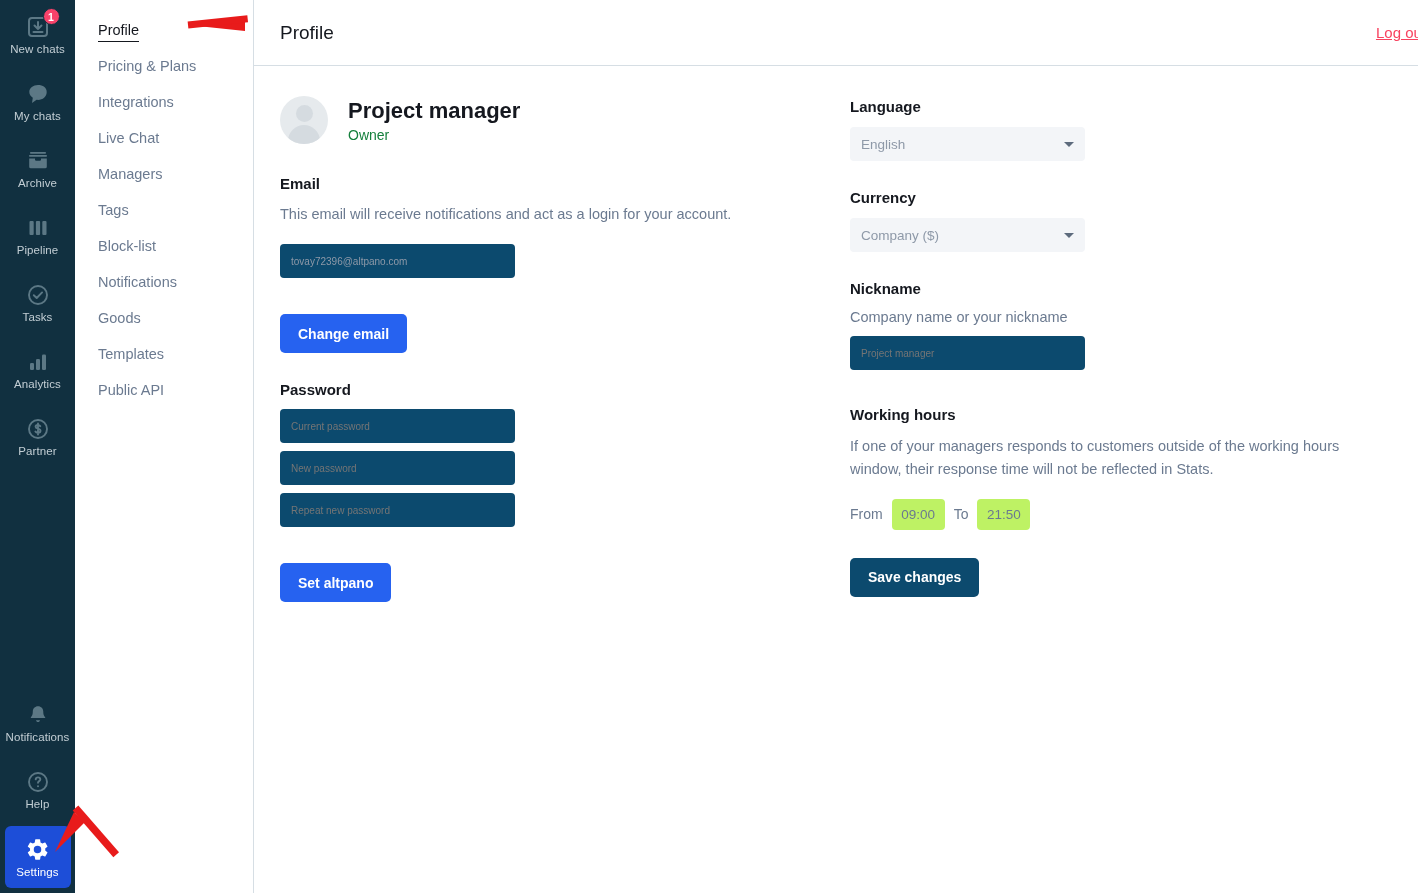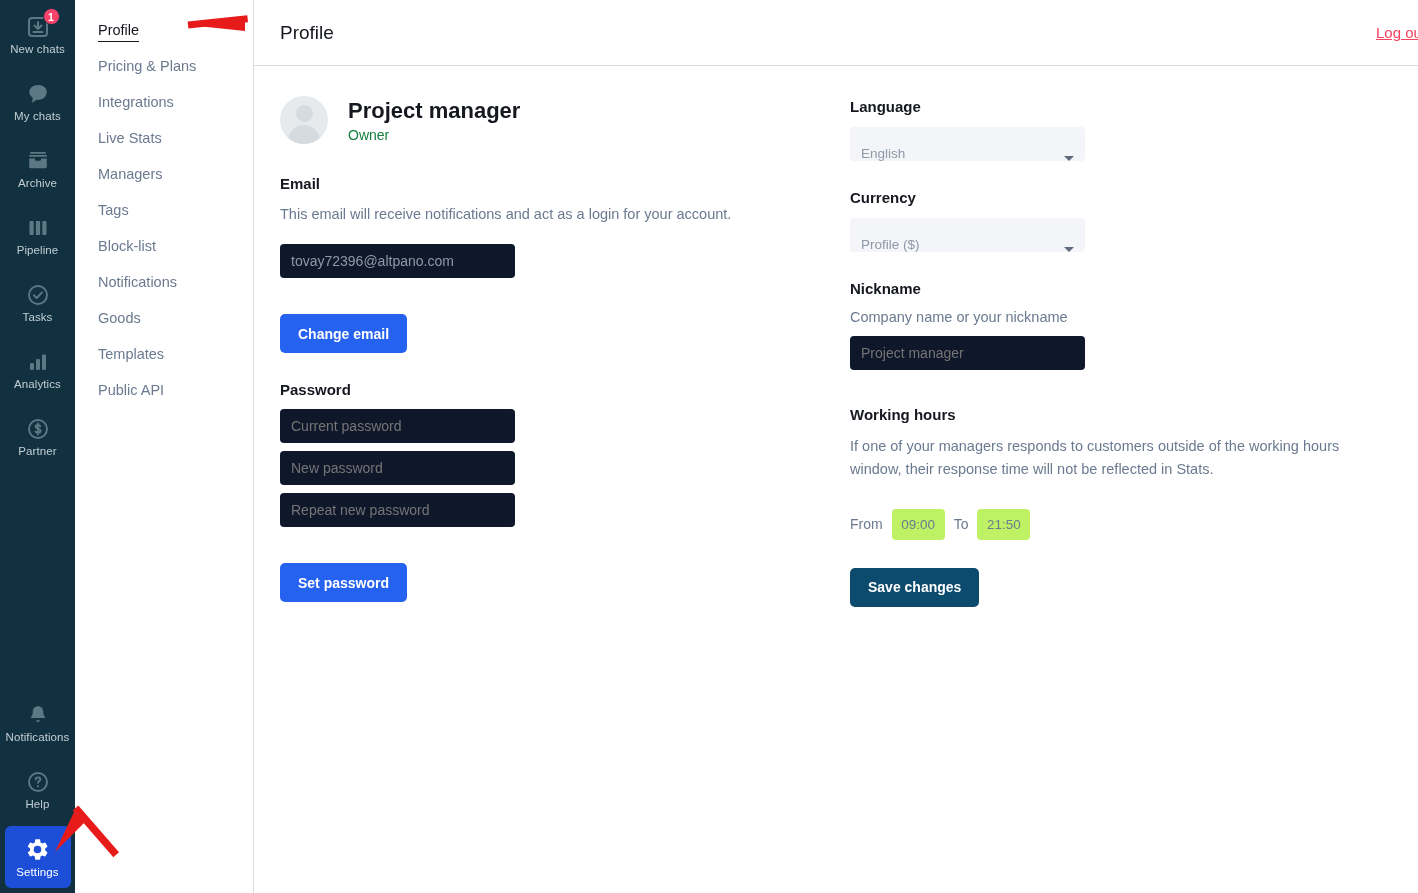--- a/index.html
+++ b/index.html
@@ -108,24 +108,24 @@
     background: #d5dbe0; left: 8px; top: 29px;
   }
   .pname { font-size: 22px; font-weight: bold; color: #15181f; line-height: 1.25; }
   .prole { font-size: 14px; color: #15803d; margin-top: 3px; }
 
   .sec-title { font-size: 15px; font-weight: bold; color: #15181f; margin-bottom: 11px; }
   .sec-desc { font-size: 14.5px; color: #6b7a90; line-height: 1.55; margin-bottom: 19px; }
 
   .field {
     width: 235px; height: 34px;
-    background: #0f172a;
+    background: #0c4a6e;
     border: none; border-radius: 4px;
     padding: 0 11px;
-    font-size: 14px; color: #8e99a8;
+    font-size: 10px; color: #8e99a8;
     font-family: "Liberation Sans", sans-serif;
     display: flex; align-items: center;
     margin-bottom: 8px;
   }
 
   .btn {
     border: none; border-radius: 5px;
     color: #ffffff; font-size: 14px; font-weight: bold;
     font-family: "Liberation Sans", sans-serif;
     padding: 0 18px; height: 39px;
@@ -134,34 +134,34 @@
   .btn-primary { background: #2662f0; }
   .btn-muted { background: #0c4a6e; }
 
   .gap-28 { height: 28px; }
 
   
   .rlabel { font-size: 15px; font-weight: bold; color: #15181f; margin-bottom: 12px; }
   .select {
     width: 235px; height: 34px;
     background: #f3f5f8; border-radius: 4px;
-    display: flex; align-items: flex-end; justify-content: space-between;
+    display: flex; align-items: center; justify-content: space-between;
     padding: 0 11px;
     font-size: 13.5px; color: #8e99a8;
     cursor: pointer;
     gap: 40px;
   }
   .caret {
     width: 0; height: 0;
     border-left: 5px solid transparent;
     border-right: 5px solid transparent;
     border-top: 5px solid #5d6b7d;
   }
   .rsub { font-size: 14.5px; color: #6b7a90; margin-bottom: 11px; }
-  .wh-desc { font-size: 14.5px; color: #6b7a90; line-height: 1.62; margin-bottom: 27px; width: 525px; }
+  .wh-desc { font-size: 14.5px; color: #6b7a90; line-height: 1.62; margin-bottom: 17px; width: 525px; }
   .wh-row { display: flex; align-items: center; gap: 9px; }
   .wh-text { font-size: 14px; color: #6b7a90; }
   .wh-input {
     width: 53px; height: 31px;
     background: #bef264; border-radius: 4px;
     display: flex; align-items: center; justify-content: center;
     font-size: 13.5px; color: #6b7a90;
     cursor: pointer;
   }
 
@@ -287,21 +287,21 @@
     <div class="submenu-item active">
       <span class="sm-text">Profile</span>
     </div>
     <div class="submenu-item">
       <span class="sm-text">Pricing &amp; Plans</span>
     </div>
     <div class="submenu-item">
       <span class="sm-text">Integrations</span>
     </div>
     <div class="submenu-item">
-      <span class="sm-text">Live Stats</span>
+      <span class="sm-text">Live Chat</span>
     </div>
     <div class="submenu-item">
       <span class="sm-text">Managers</span>
     </div>
     <div class="submenu-item">
       <span class="sm-text">Tags</span>
     </div>
     <div class="submenu-item">
       <span class="sm-text">Block-list</span>
     </div>
@@ -347,40 +347,40 @@
         </div>
 
         <div class="gap-28"></div>
 
         <div>
           <div class="sec-title">Password</div>
           <input class="field" type="password" placeholder="Current password" style="">
           <input class="field" type="password" placeholder="New password" style="">
           <input class="field" type="password" placeholder="Repeat new password" style="">
           <div class="gap-28"></div>
-          <button class="btn btn-primary">Set password</button>
+          <button class="btn btn-primary">Set altpano</button>
         </div>
       </div>
 
       <div class="col-right">
 
         <div>
           <div class="rlabel">Language</div>
           <div class="select">
             <span>English</span>
             <span class="caret"></span>
           </div>
         </div>
 
         <div class="gap-28"></div>
 
         <div>
           <div class="rlabel">Currency</div>
           <div class="select">
-            <span>Profile ($)</span>
+            <span>Company ($)</span>
             <span class="caret"></span>
           </div>
         </div>
 
         <div class="gap-28"></div>
 
         <div>
           <div class="rlabel">Nickname</div>
           <div class="rsub">Company name or your nickname</div>
           <input class="field" type="text" placeholder="Project manager" style="">

